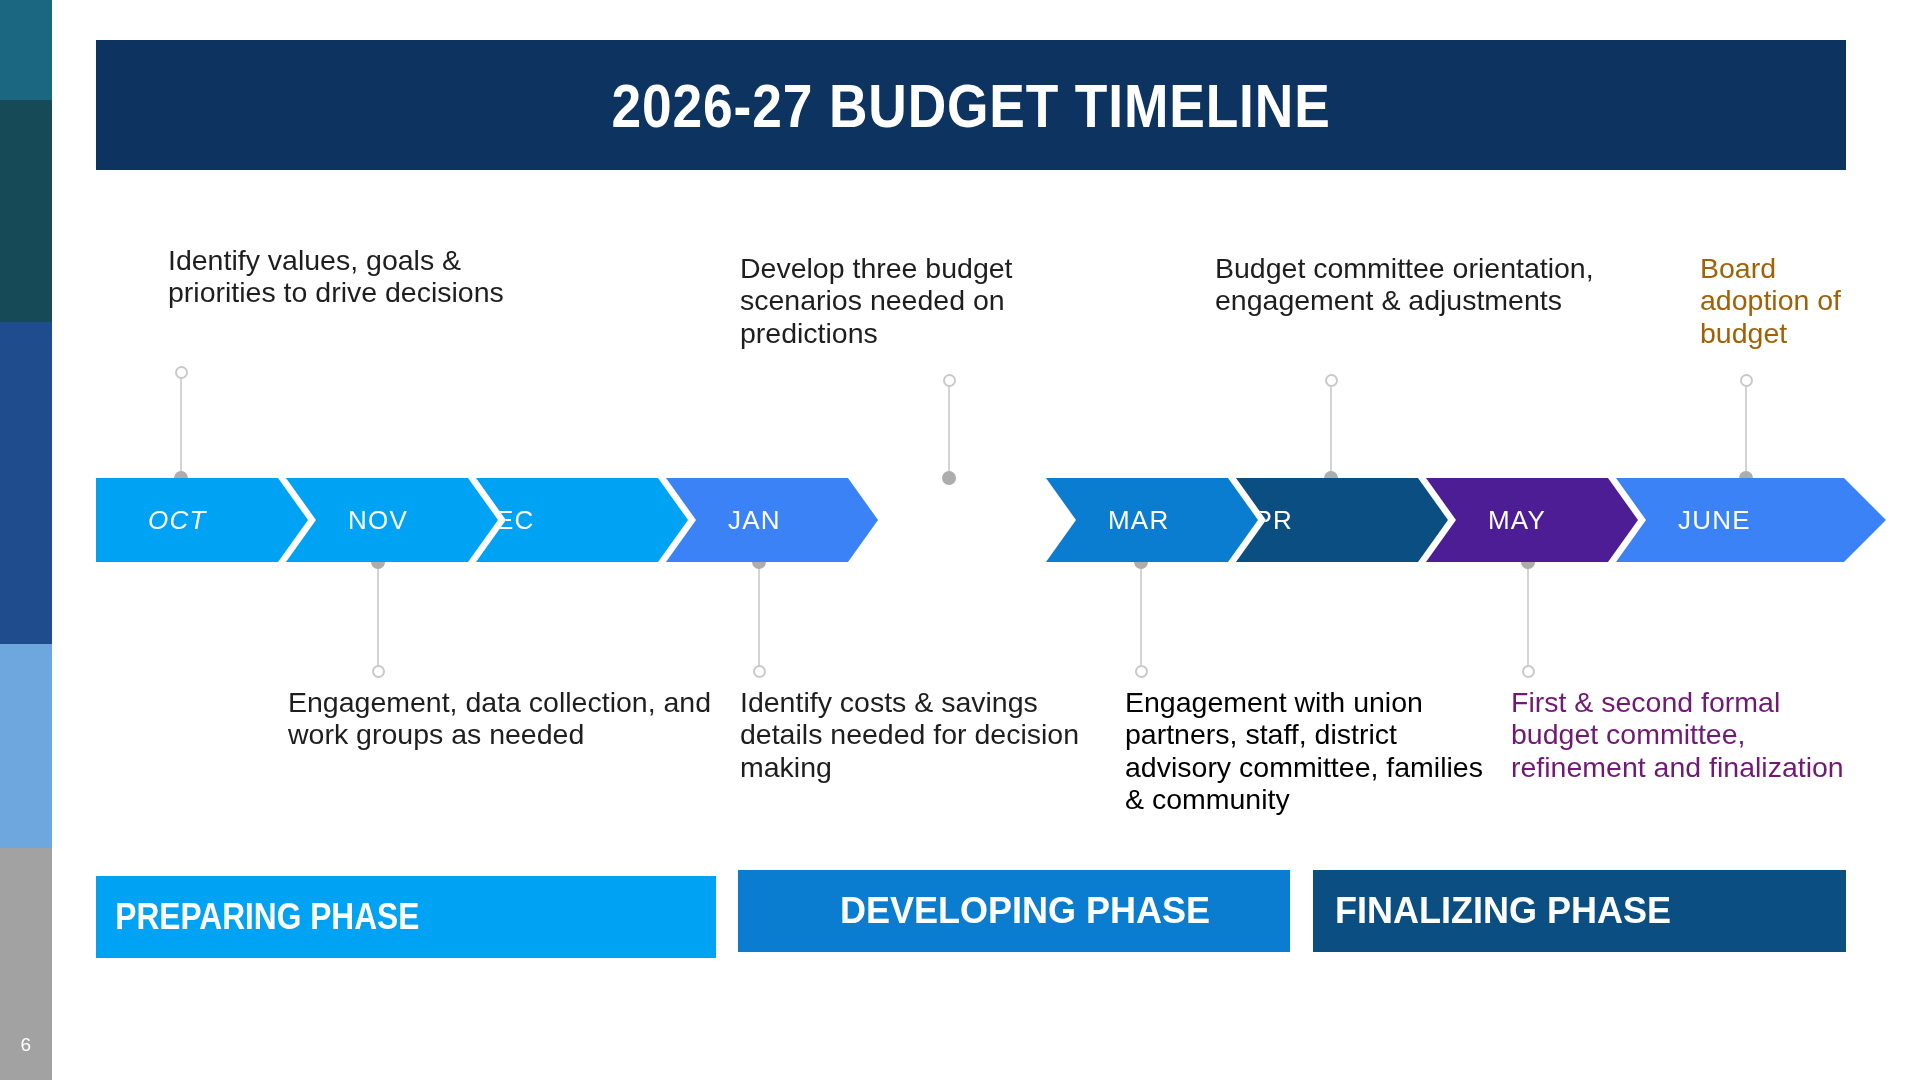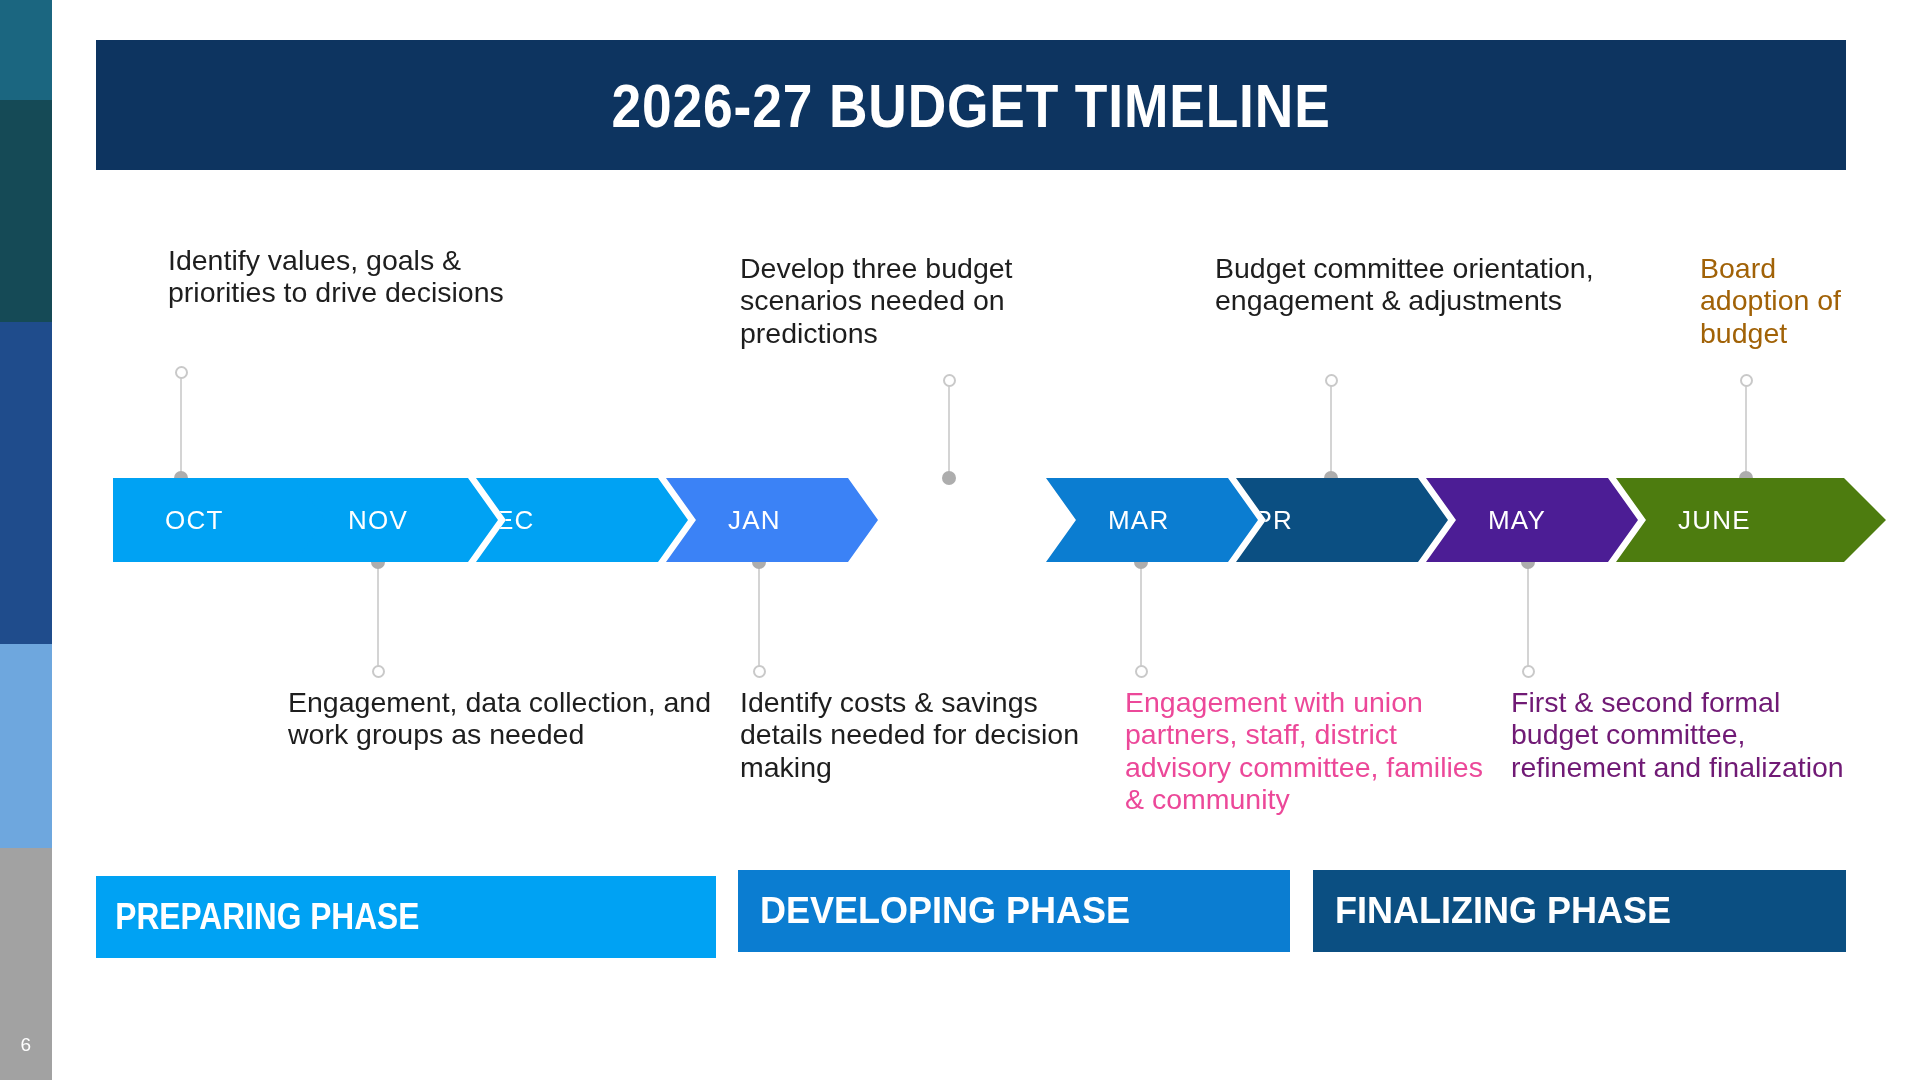--- a/index.html
+++ b/index.html
@@ -184,21 +184,21 @@
       <div class="callout" style="left: 1215px; top: 252px; width: 430px; color: rgb(30, 30, 30);">Budget committee orientation, engagement &amp; adjustments</div>
       <div class="connector" style="left: 1745px; top: 380px; height: 98px;">
         <div class="stem" style="height: 98px; background: rgb(212, 212, 212);"></div>
         <div class="ring" style="top: -6px;"></div>
         <div class="dot" style="background: rgb(173, 173, 173); top: 91px;"></div>
       </div>
       <div class="callout" style="left: 1700px; top: 252px; width: 190px; color: #a16207;">Board adoption of budget</div>
     </div>
 
   <div id="timeline">
-      <div class="seg" style="left: 17px; width: 212px; background: rgb(0, 162, 243); z-index: 9; clip-path: polygon(0px 0px, calc(100% - 30px) 0px, 100% 50%, calc(100% - 30px) 100%, 0px 100%);">
+      <div class="seg" style="left: 0px; width: 212px; background: rgb(0, 162, 243); z-index: 9; clip-path: polygon(0px 0px, calc(100% - 30px) 0px, 100% 50%, calc(100% - 30px) 100%, 0px 100%); font-style: italic;">
         <span class="seg-label" style="margin-left: 52px;">OCT</span>
       </div>
       <div class="seg" style="left: 190px; width: 212px; background: rgb(0, 162, 243); z-index: 8; clip-path: polygon(0px 0px, calc(100% - 30px) 0px, 100% 50%, calc(100% - 30px) 100%, 0px 100%, 30px 50%);">
         <span class="notch"></span>
         <span class="seg-label" style="margin-left: 62px;">NOV</span>
       </div>
       <div class="seg" style="left: 380px; width: 212px; background: rgb(0, 162, 243); z-index: 7; clip-path: polygon(0px 0px, calc(100% - 30px) 0px, 100% 50%, calc(100% - 30px) 100%, 0px 100%, 30px 50%);">
         <span class="notch"></span>
         <span class="seg-label" style="">DEC</span>
       </div>
@@ -211,21 +211,21 @@
         <span class="seg-label" style="margin-left: 62px;">MAR</span>
       </div>
       <div class="seg" style="left: 1140px; width: 212px; background: rgb(11, 79, 130); z-index: 3; clip-path: polygon(0px 0px, calc(100% - 30px) 0px, 100% 50%, calc(100% - 30px) 100%, 0px 100%, 30px 50%);">
         <span class="notch"></span>
         <span class="seg-label" style="">APR</span>
       </div>
       <div class="seg" style="left: 1330px; width: 212px; background: #4c1d95; z-index: 2; clip-path: polygon(0px 0px, calc(100% - 30px) 0px, 100% 50%, calc(100% - 30px) 100%, 0px 100%, 30px 50%);">
         <span class="notch"></span>
         <span class="seg-label" style="margin-left: 62px;">MAY</span>
       </div>
-      <div class="seg" style="left: 1520px; width: 270px; background: #4d7c0f; z-index: 1; clip-path: polygon(0px 0px, calc(100% - 42px) 0px, 100% 50%, calc(100% - 42px) 100%, 0px 100%, 30px 50%);">
+      <div class="seg" style="left: 1520px; width: 270px; background: #3b82f6; z-index: 1; clip-path: polygon(0px 0px, calc(100% - 42px) 0px, 100% 50%, calc(100% - 42px) 100%, 0px 100%, 30px 50%);">
         <span class="notch"></span>
         <span class="seg-label" style="margin-left: 62px;">JUNE</span>
       </div>
     </div>
 
   <div id="callouts-below">
       <div class="connector" style="left: 377px; top: 562px; height: 110px;">
         <div class="stem" style="height: 110px; background: rgb(212, 212, 212);"></div>
         <div class="ring" style="top: 103px;"></div>
         <div class="dot" style="background: rgb(173, 173, 173); top: -7px;"></div>
@@ -235,34 +235,34 @@
         <div class="stem" style="height: 110px; background: rgb(212, 212, 212);"></div>
         <div class="ring" style="top: 103px;"></div>
         <div class="dot" style="background: rgb(173, 173, 173); top: -7px;"></div>
       </div>
       <div class="callout" style="left: 740px; top: 686px; width: 375px; color: rgb(30, 30, 30);">Identify costs &amp; savings details needed for decision making</div>
       <div class="connector" style="left: 1140px; top: 562px; height: 110px;">
         <div class="stem" style="height: 110px; background: rgb(212, 212, 212);"></div>
         <div class="ring" style="top: 103px;"></div>
         <div class="dot" style="background: rgb(173, 173, 173); top: -7px;"></div>
       </div>
-      <div class="callout" style="left: 1125px; top: 686px; width: 370px; color: #ec4899;">Engagement with union partners, staff, district advisory committee, families &amp; community</div>
+      <div class="callout" style="left: 1125px; top: 686px; width: 370px; color: #000000;">Engagement with union partners, staff, district advisory committee, families &amp; community</div>
       <div class="connector" style="left: 1527px; top: 562px; height: 110px;">
         <div class="stem" style="height: 110px; background: rgb(212, 212, 212);"></div>
         <div class="ring" style="top: 103px;"></div>
         <div class="dot" style="background: rgb(173, 173, 173); top: -7px;"></div>
       </div>
       <div class="callout" style="left: 1511px; top: 686px; width: 340px; color: #701a75;">First &amp; second formal budget committee, refinement and finalization</div>
     </div>
 
   <div id="phases">
       <div class="phase-bar" style="left: 96px; top: 876px; width: 620px; height: 82px; background: rgb(0, 162, 243);">
         <span class="phase-label narrow">PREPARING PHASE</span>
       </div>
-      <div class="phase-bar" style="left: 738px; top: 870px; width: 552px; height: 82px; background: rgb(11, 125, 209);">
+      <div class="phase-bar" style="left: 738px; top: 870px; width: 552px; height: 82px; background: rgb(11, 125, 209); justify-content: center;">
         <span class="phase-label">DEVELOPING  PHASE</span>
       </div>
       <div class="phase-bar" style="left: 1313px; top: 870px; width: 533px; height: 82px; background: rgb(11, 79, 130);">
         <span class="phase-label">FINALIZING PHASE</span>
       </div>
     </div>
 
 </div>
 
 </body></html>

